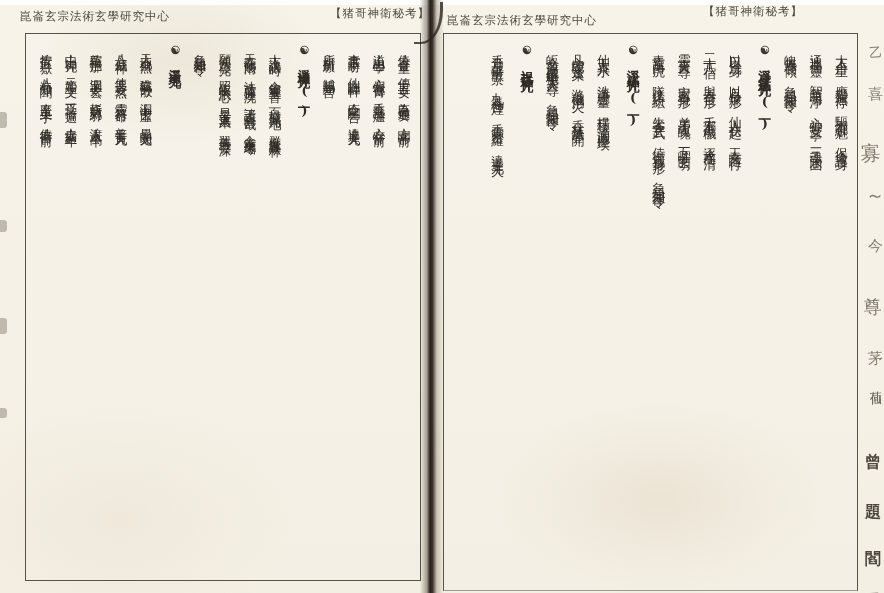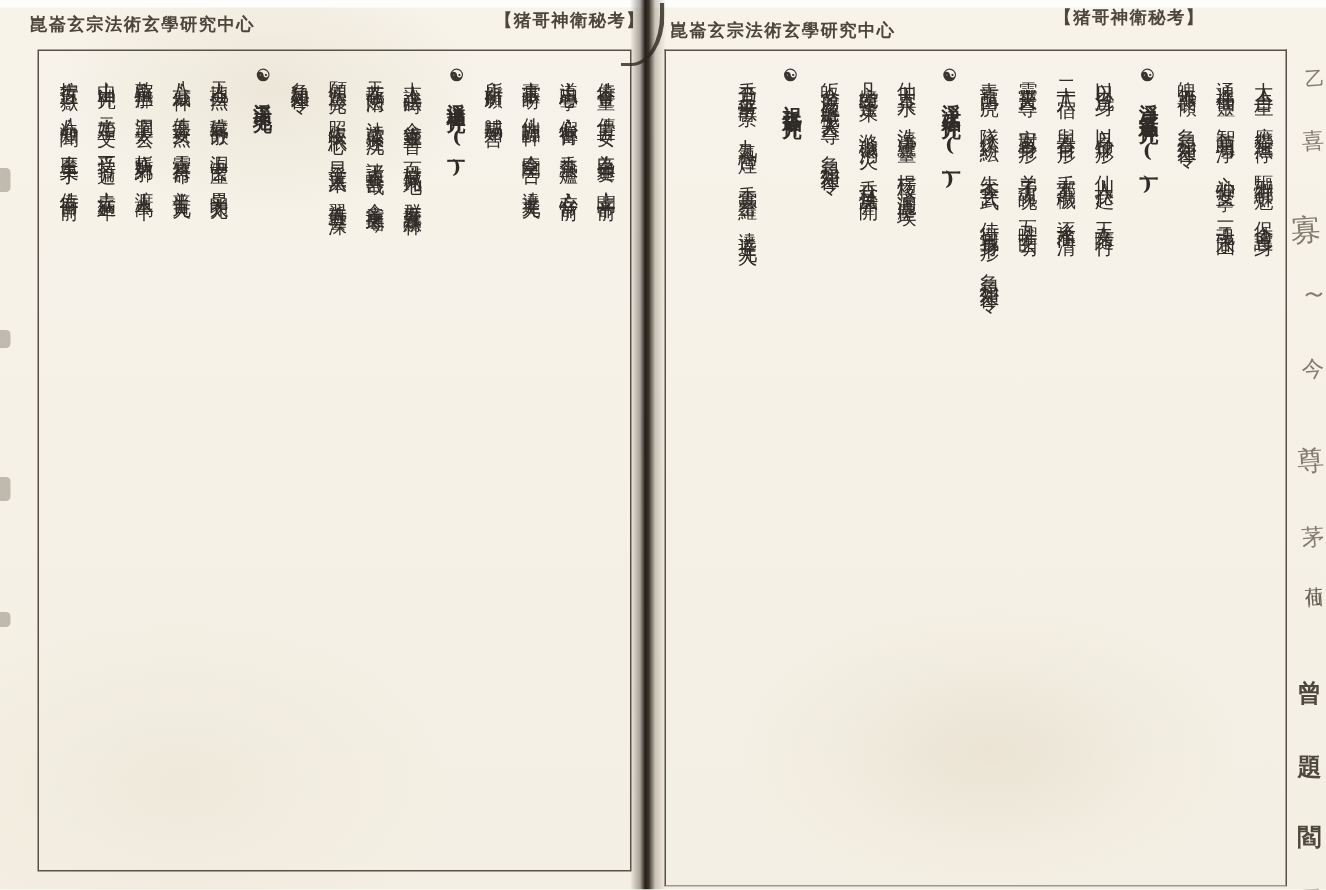--- a/index.html
+++ b/index.html
@@ -8,21 +8,21 @@
     background:
       radial-gradient(240px 140px at 660px 500px, rgba(214,203,178,.35), rgba(214,203,178,0) 70%),
       radial-gradient(200px 120px at 180px 60px,  rgba(210,200,176,.30), rgba(210,200,176,0) 70%),
       radial-gradient(260px 160px at 120px 520px, rgba(218,208,184,.25), rgba(218,208,184,0) 70%),
       linear-gradient(#f7f3e9,#f4efe3);
     font-family:"DejaVu Serif","Liberation Serif",serif;
     color:#35312b;
   }
   .top-white{position:absolute;left:0;top:0;width:884px;height:5px;background:#fdfdfb;}
   
-  .hdr{position:absolute;font-size:11.5px;letter-spacing:1px;color:#4c463d;white-space:nowrap;font-weight:bold;}
+  .hdr{position:absolute;font-size:11.5px;letter-spacing:1px;color:#4c463d;white-space:nowrap;}
   .hdr-org-left{left:20px;top:9px;}
   .hdr-title-left{left:330px;top:6px;}
   .hdr-org-right{left:447px;top:13px;}
   .hdr-title-right{left:703px;top:4px;}
   
   .frame{position:absolute;border:1.5px solid #575147;background:rgba(255,255,255,.06);}
   .frame-left {left:25px; top:33px; width:394px; height:546px;}
   .frame-right{left:443px;top:33px; width:413px; height:556px; border-bottom-color:rgba(87,81,71,.55);}
   
   .cols{

